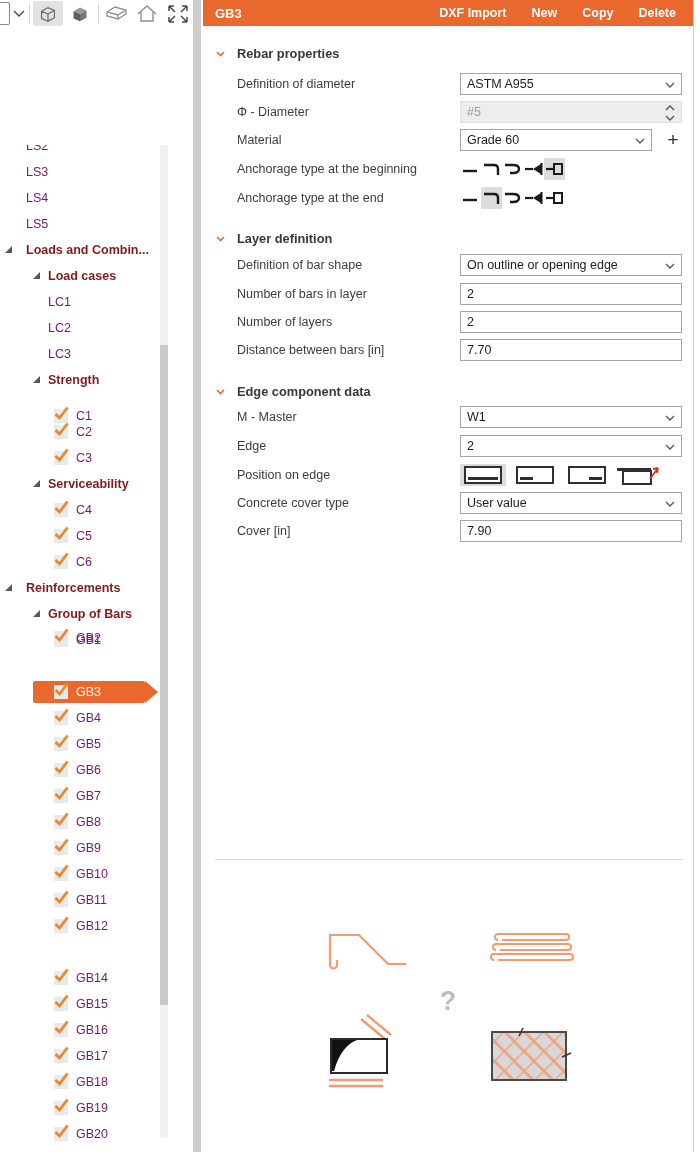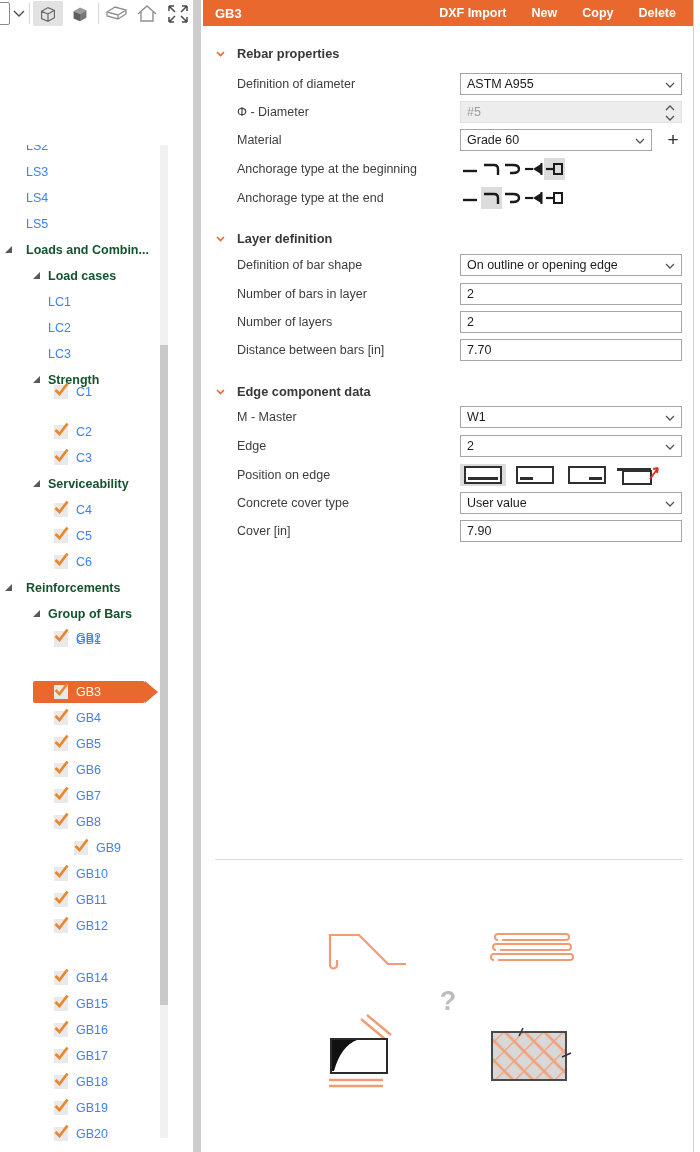--- a/index.html
+++ b/index.html
@@ -10,22 +10,22 @@
   .toolbar{position:absolute;left:0;top:0;width:200px;height:28px;background:#fff;}
   .combo-frag{position:absolute;left:-26px;top:2px;width:34px;height:21px;border:1px solid #8a8a8a;border-radius:2px;background:#fff;}
   .tb-chev{position:absolute;left:13px;top:10px;}
   .tb-sep{position:absolute;top:3px;width:1px;height:21px;background:#d8d8d8;}
   .tb-btn{position:absolute;top:1px;width:30px;height:25px;display:flex;align-items:center;justify-content:center;}
   .tb-btn.on{background:#e2e2e2;border-radius:2px;}
 
   
   .tree{position:absolute;left:0;top:145px;width:168px;height:1007px;overflow:hidden;}
   .titem{position:absolute;left:0;width:162px;height:22px;line-height:22px;cursor:default;}
-  .tlabel{position:absolute;top:0;white-space:nowrap;z-index:1;color:#3b82f6;}
-  .t-group0 .tlabel,.t-group1 .tlabel{font-weight:700;color:#14532d;}
+  .tlabel{position:absolute;top:0;white-space:nowrap;z-index:1;color:#701a75;}
+  .t-group0 .tlabel,.t-group1 .tlabel{font-weight:700;color:#7f1d1d;}
   .t-plain1 .tlabel,.t-group0 .tlabel{left:26px;}
   .t-plain2 .tlabel,.t-group1 .tlabel{left:48px;}
   .t-check .tlabel{left:76px;}
   .exp{position:absolute;top:7px;width:0;height:0;border-bottom:7px solid #595959;border-left:7px solid transparent;}
   .t-group0 .exp{left:5px;} .t-group1 .exp{left:33px;}
   .cb{position:absolute;left:54px;top:4px;width:14px;height:14px;background:#e9e9e9;z-index:1;}
   .ck{position:absolute;left:-1px;top:-4px;}
   .sel::before{content:'';position:absolute;left:33px;top:0;width:112px;height:22px;background:#E8682D;border-radius:2px;}
   .sel::after{content:'';position:absolute;left:145px;top:0;width:0;height:0;
     border-top:11px solid transparent;border-bottom:11px solid transparent;border-left:13px solid #E8682D;}
@@ -136,21 +136,21 @@
       <div class="titem t-plain2" style="top: 172px;">
         <span class="tlabel">LC2</span>
       </div>
       <div class="titem t-plain2" style="top: 198px; text-align: right;">
         <span class="tlabel">LC3</span>
       </div>
       <div class="titem t-group1" style="top: 224px;">
         <span class="exp"></span>
         <span class="tlabel">Strength</span>
       </div>
-      <div class="titem t-check" style="top: 236px; padding-left: 28px;">
+      <div class="titem t-check" style="top: 260px; padding-left: 28px;">
         <span class="cb">
           <svg class="ck" width="17" height="16" viewBox="0 0 17 16">
             <polyline points="2.5,9 6.5,13 14.5,2.5" fill="none" stroke="#E8872B" stroke-width="2.7"></polyline>
           </svg>
         </span>
         <span class="tlabel">C1</span>
       </div>
       <div class="titem t-check" style="top: 276px;">
         <span class="cb">
           <svg class="ck" width="17" height="16" viewBox="0 0 17 16">
@@ -260,21 +260,21 @@
         <span class="tlabel">GB7</span>
       </div>
       <div class="titem t-check" style="top: 666px;">
         <span class="cb">
           <svg class="ck" width="17" height="16" viewBox="0 0 17 16">
             <polyline points="2.5,9 6.5,13 14.5,2.5" fill="none" stroke="#E8872B" stroke-width="2.7"></polyline>
           </svg>
         </span>
         <span class="tlabel">GB8</span>
       </div>
-      <div class="titem t-check" style="top: 692px; margin-left: 20px;">
+      <div class="titem t-check" style="top: 692px;">
         <span class="cb">
           <svg class="ck" width="17" height="16" viewBox="0 0 17 16">
             <polyline points="2.5,9 6.5,13 14.5,2.5" fill="none" stroke="#E8872B" stroke-width="2.7"></polyline>
           </svg>
         </span>
         <span class="tlabel">GB9</span>
       </div>
       <div class="titem t-check" style="top: 718px;">
         <span class="cb">
           <svg class="ck" width="17" height="16" viewBox="0 0 17 16">

